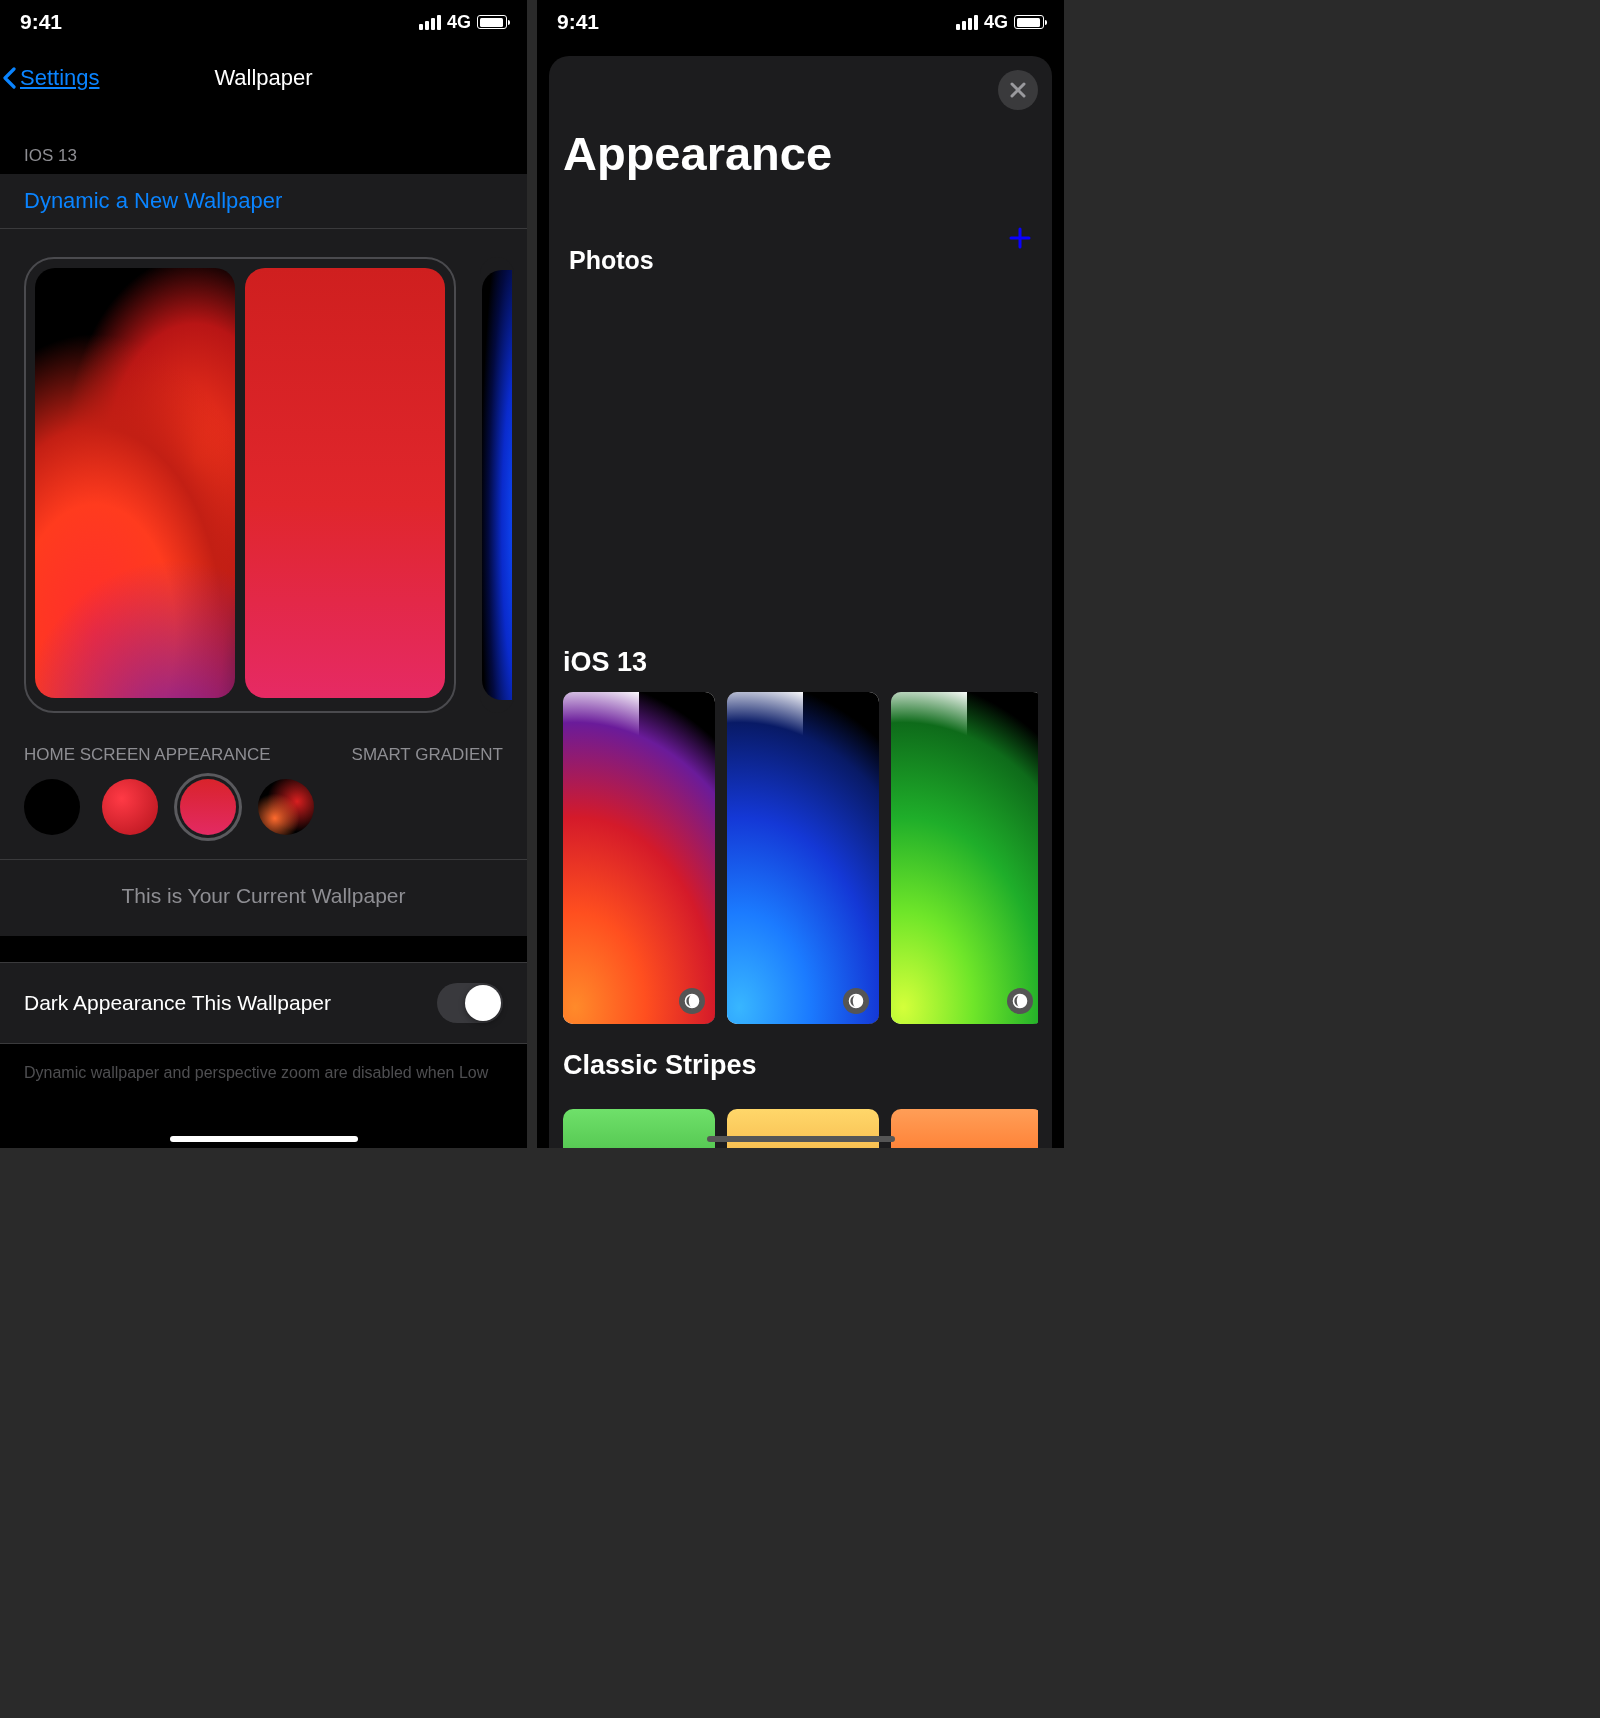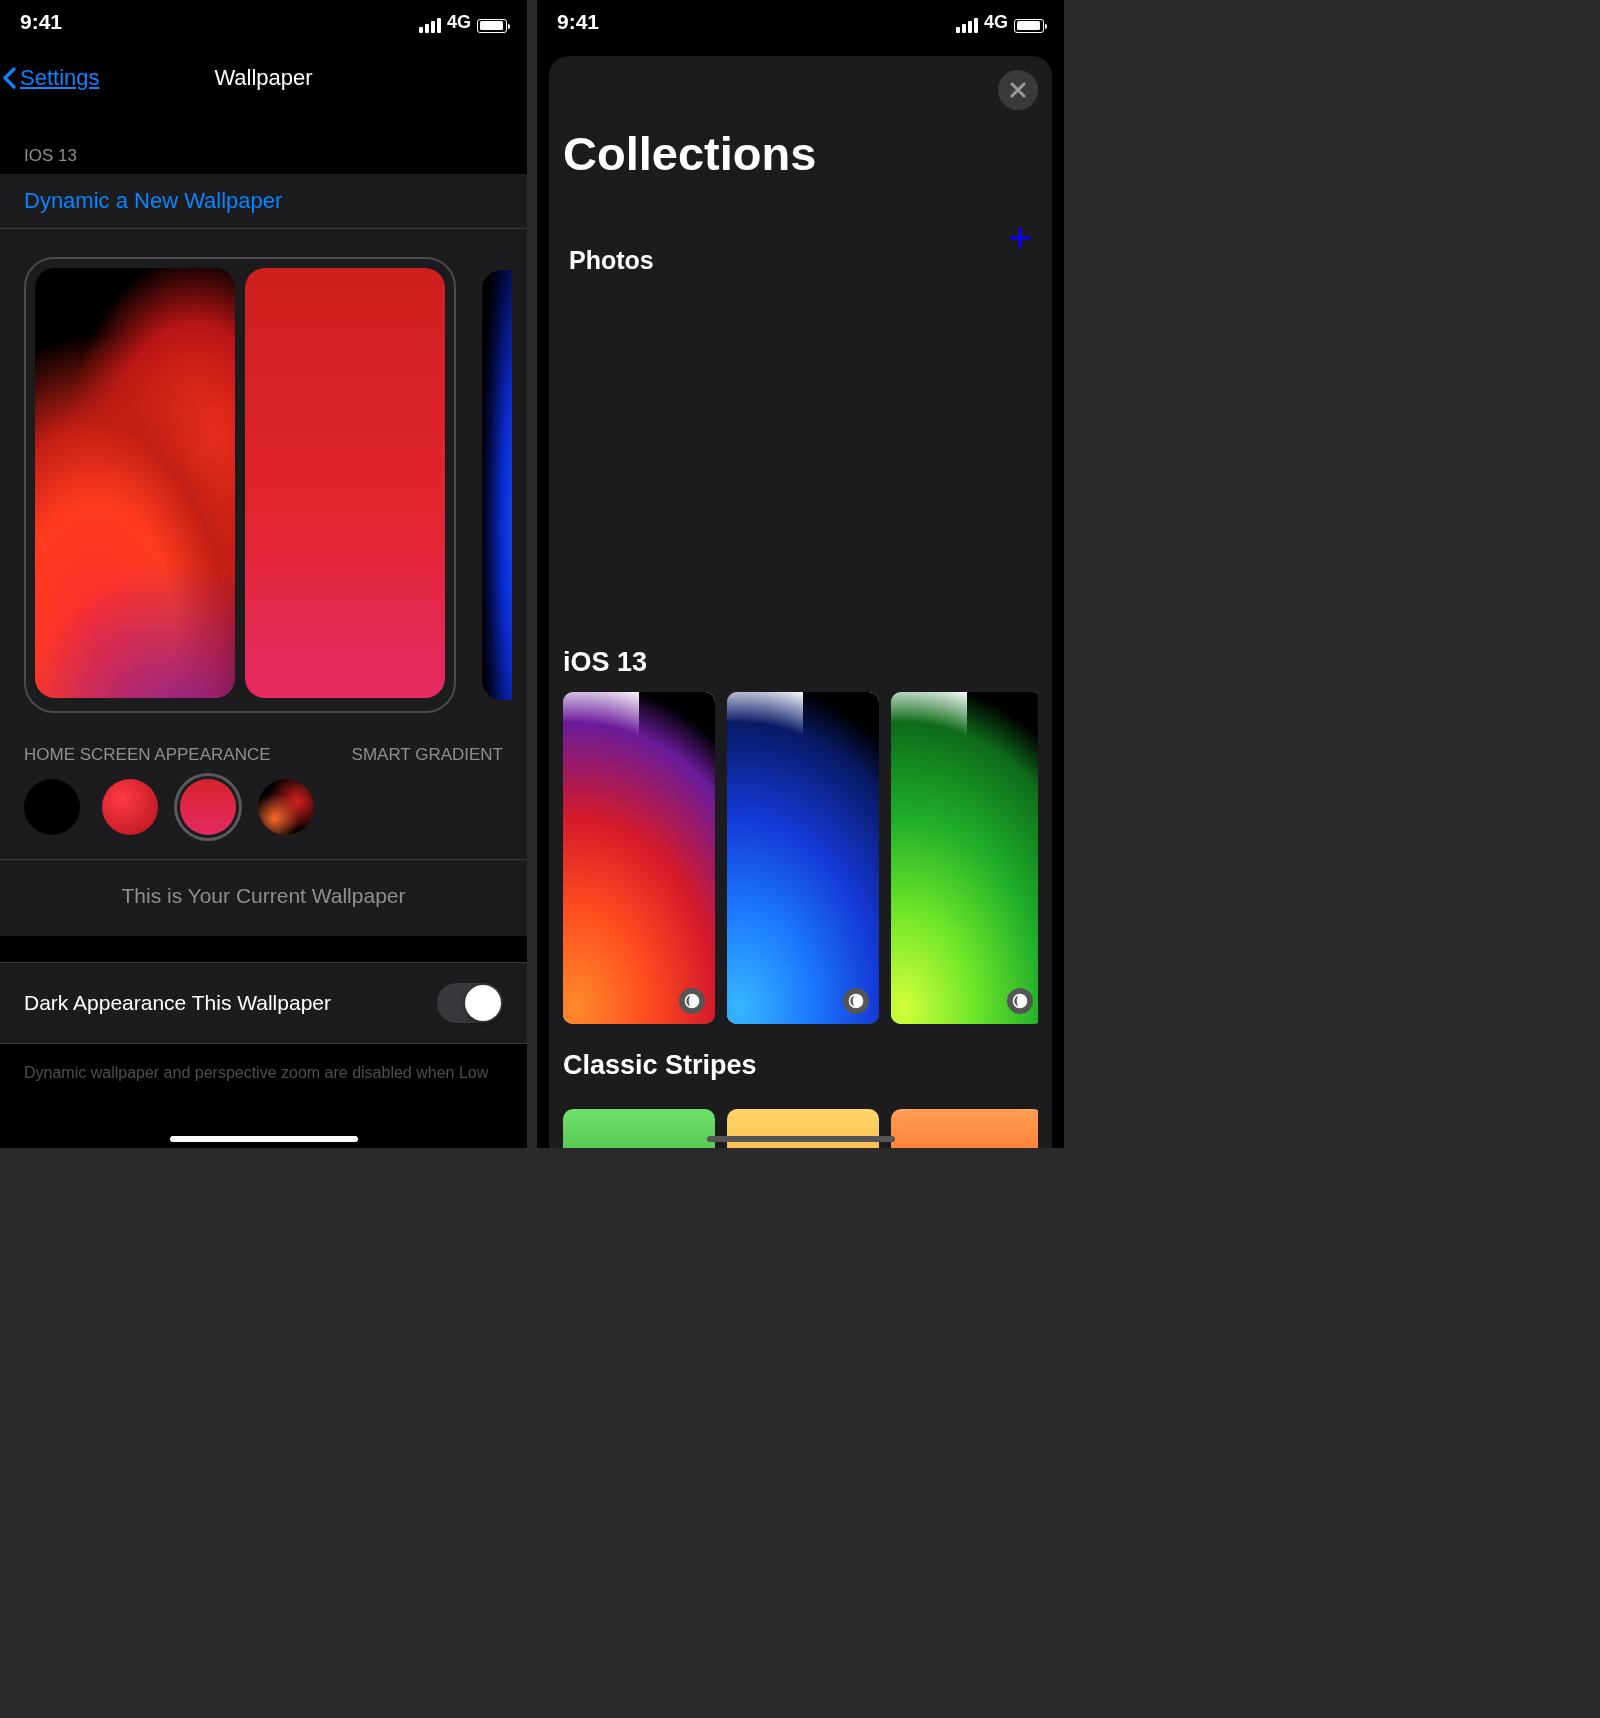--- a/index.html
+++ b/index.html
@@ -23,21 +23,21 @@
   .statusbar {
     display: flex;
     align-items: center;
     justify-content: space-between;
     height: 44px;
     padding: 0 20px;
     color: #fff;
     font-size: 21px;
     font-weight: 600;
   }
-  .sb-right { display: flex; align-items: flex-end; gap: 6px; font-size: 18px; font-weight: 600; }
+  .sb-right { display: flex; align-items: center; gap: 6px; font-size: 18px; font-weight: 600; }
   .signal {
     display: inline-flex; align-items: flex-end; gap: 2px;
   }
   .signal i {
     display: block; width: 4px; background: #fff; border-radius: 1px;
   }
   .signal i:nth-child(1){height:6px;} .signal i:nth-child(2){height:9px;}
   .signal i:nth-child(3){height:12px;} .signal i:nth-child(4){height:15px;}
   .battery {
     position: relative; width: 30px; height: 14px; border: 1.5px solid #fff;
@@ -309,21 +309,21 @@
     </div>
 
     <div class="sheet">
       <div class="close">
         <svg width="18" height="18" viewBox="0 0 18 18">
           <line x1="3" y1="3" x2="15" y2="15" stroke="#9a9a9e" stroke-width="3" stroke-linecap="round"></line>
           <line x1="15" y1="3" x2="3" y2="15" stroke="#9a9a9e" stroke-width="3" stroke-linecap="round"></line>
         </svg>
       </div>
 
-      <h1>Collections</h1>
+      <h1>Appearance</h1>
 
       <div class="photos-row">
         <span class="lbl">Photos</span>
         <span class="plus">
           <svg width="24" height="24" viewBox="0 0 24 24">
             <line x1="12" y1="3" x2="12" y2="21" stroke="#0a00ff" stroke-width="3" stroke-linecap="round"></line>
             <line x1="3" y1="12" x2="21" y2="12" stroke="#0a00ff" stroke-width="3" stroke-linecap="round"></line>
           </svg>
         </span>
       </div>

